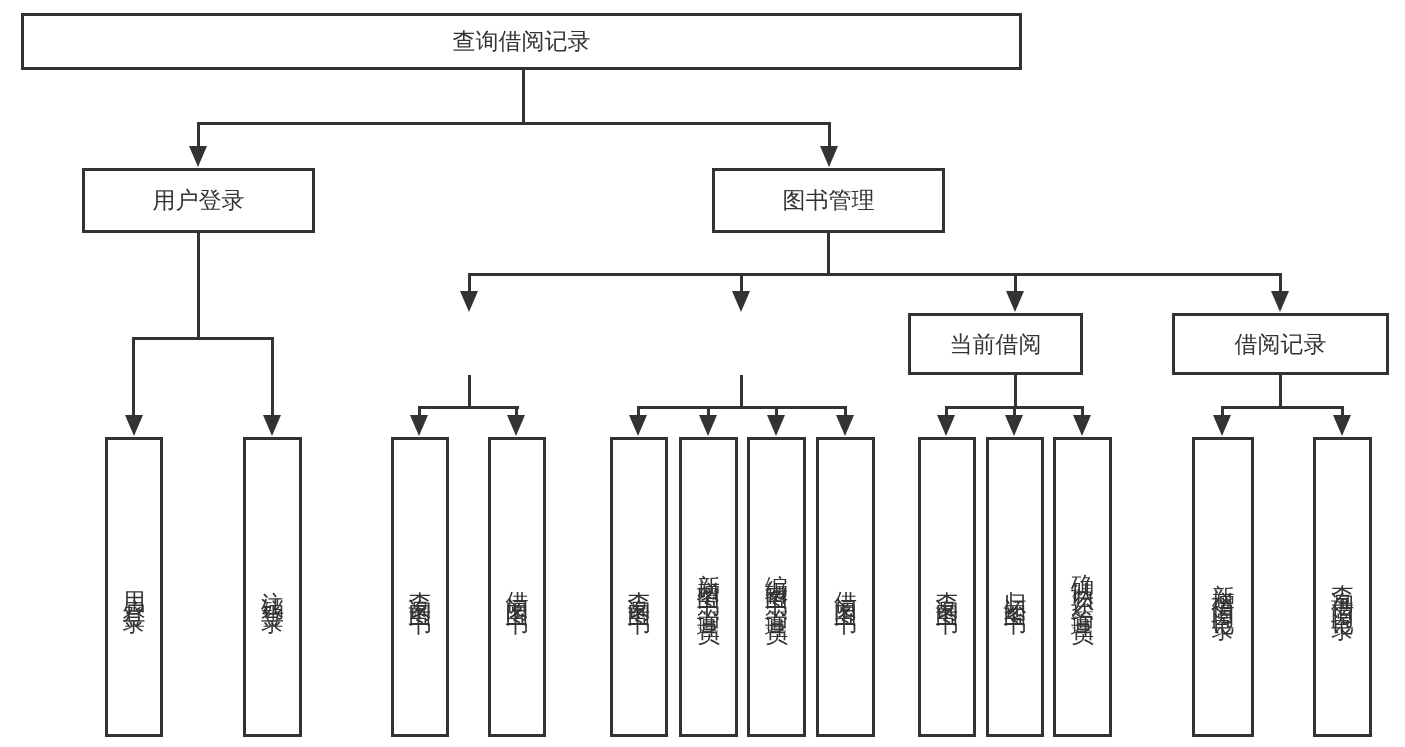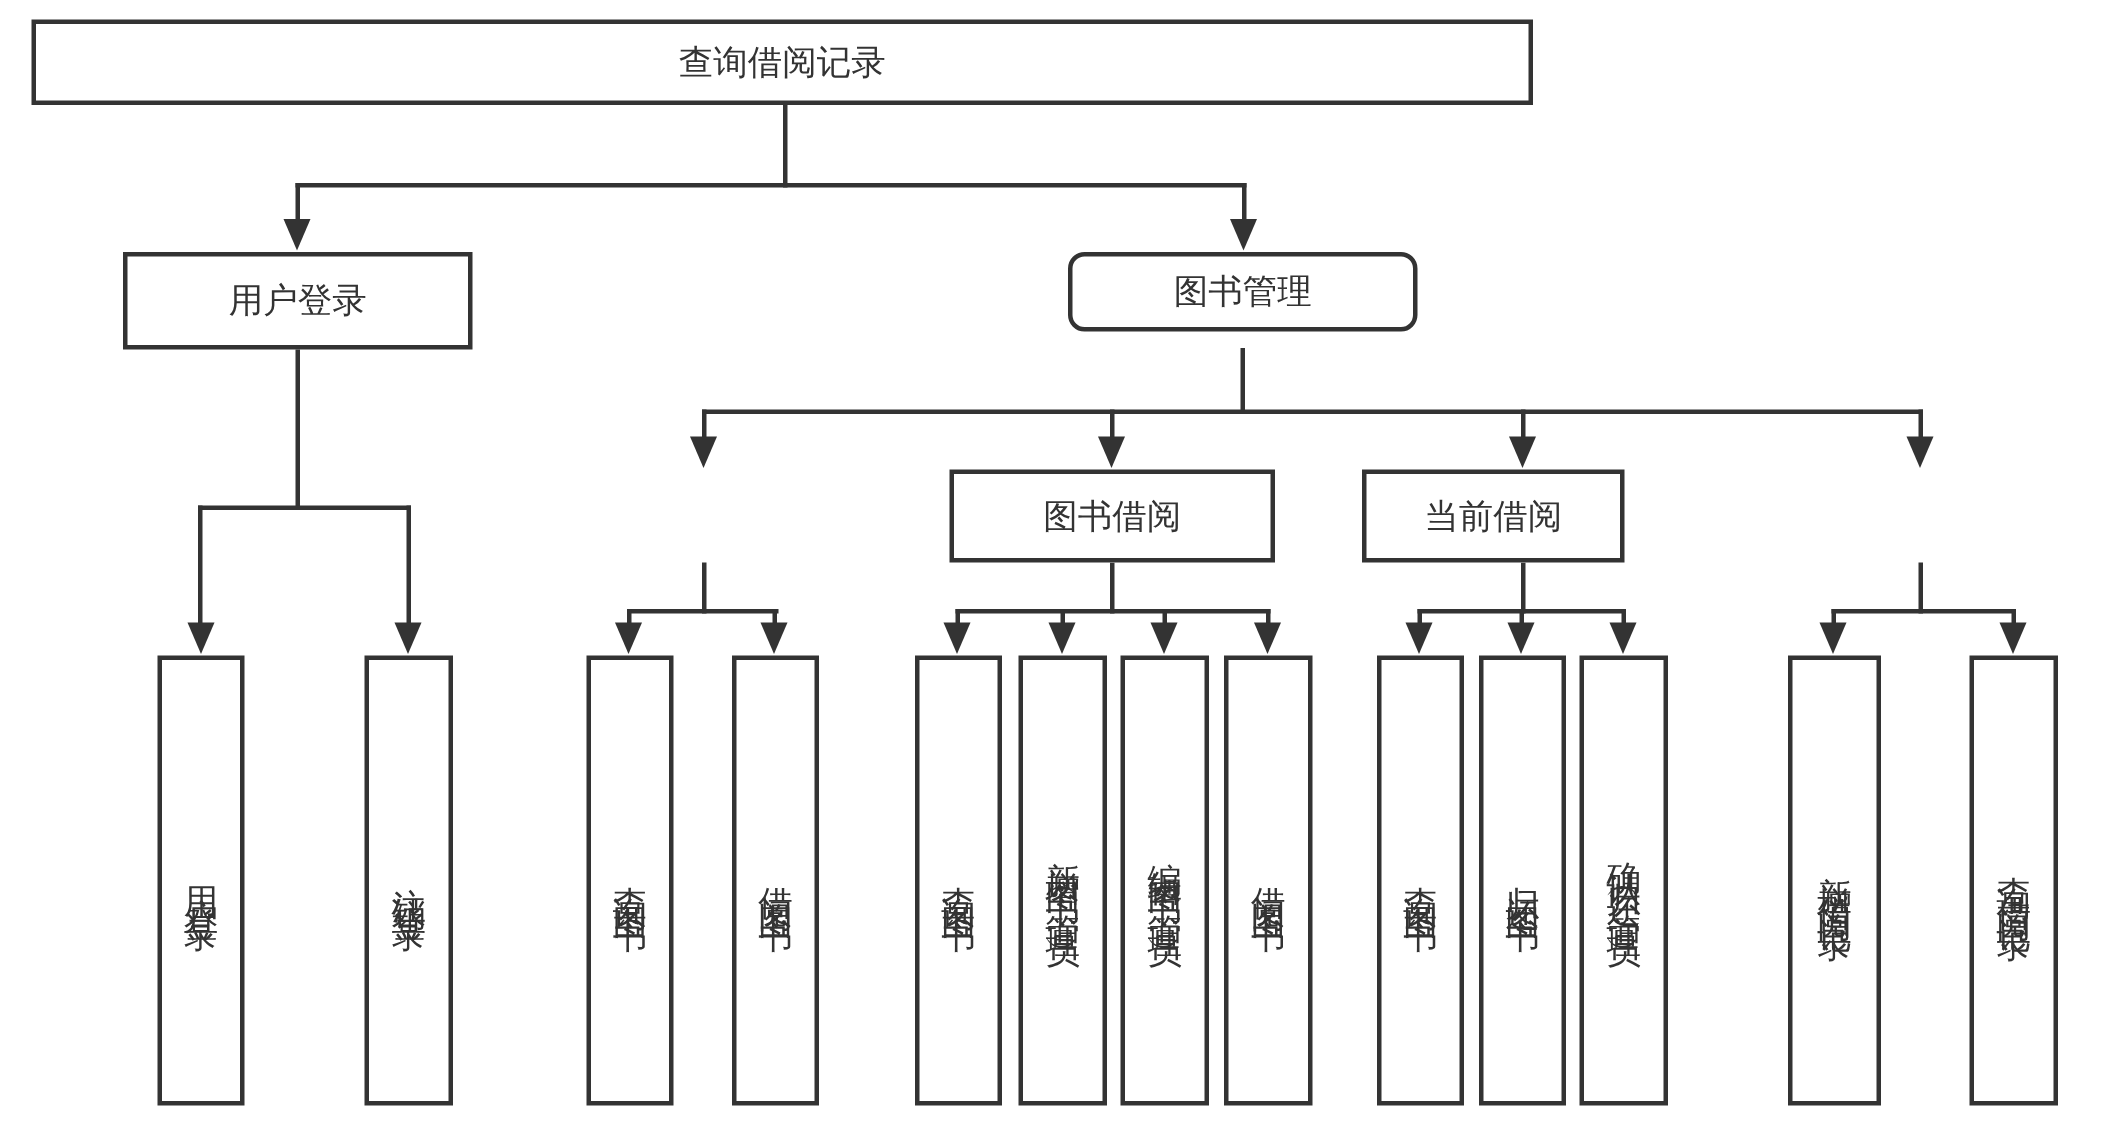--- a/index.html
+++ b/index.html
@@ -115,28 +115,28 @@
     <div class="arrow" style="left: 1005px; top: 415px;"></div>
     <div class="arrow" style="left: 1073px; top: 415px;"></div>
     <div class="arrow" style="left: 1213px; top: 415px;"></div>
     <div class="arrow" style="left: 1333px; top: 415px;"></div>
     <div class="node" style="left: 21px; top: 13px; width: 1001px; height: 57px;">
       <span>查询借阅记录</span>
     </div>
     <div class="node" style="left: 82px; top: 168px; width: 233px; height: 65px;">
       <span>用户登录</span>
     </div>
-    <div class="node" style="left: 712px; top: 168px; width: 233px; height: 53px; border-radius: 11px;">
+    <div class="node" style="left: 712px; top: 168px; width: 233px; height: 65px;">
       <span>图书管理</span>
-    </div>
-    <div class="node" style="left: 633px; top: 313px; width: 217px; height: 62px;">
-      <span>图书借阅</span>
     </div>
     <div class="node" style="left: 908px; top: 313px; width: 175px; height: 62px;">
       <span>当前借阅</span>
+    </div>
+    <div class="node" style="left: 1172px; top: 313px; width: 217px; height: 62px;">
+      <span>借阅记录</span>
     </div>
     <div class="node vertical" style="left: 105px; top: 437px; width: 58px; height: 300px;">
       <span>用户登录</span>
     </div>
     <div class="node vertical" style="left: 243px; top: 437px; width: 59px; height: 300px;">
       <span>注销登录</span>
     </div>
     <div class="node vertical" style="left: 391px; top: 437px; width: 58px; height: 300px;">
       <span>查询图书</span>
     </div>

